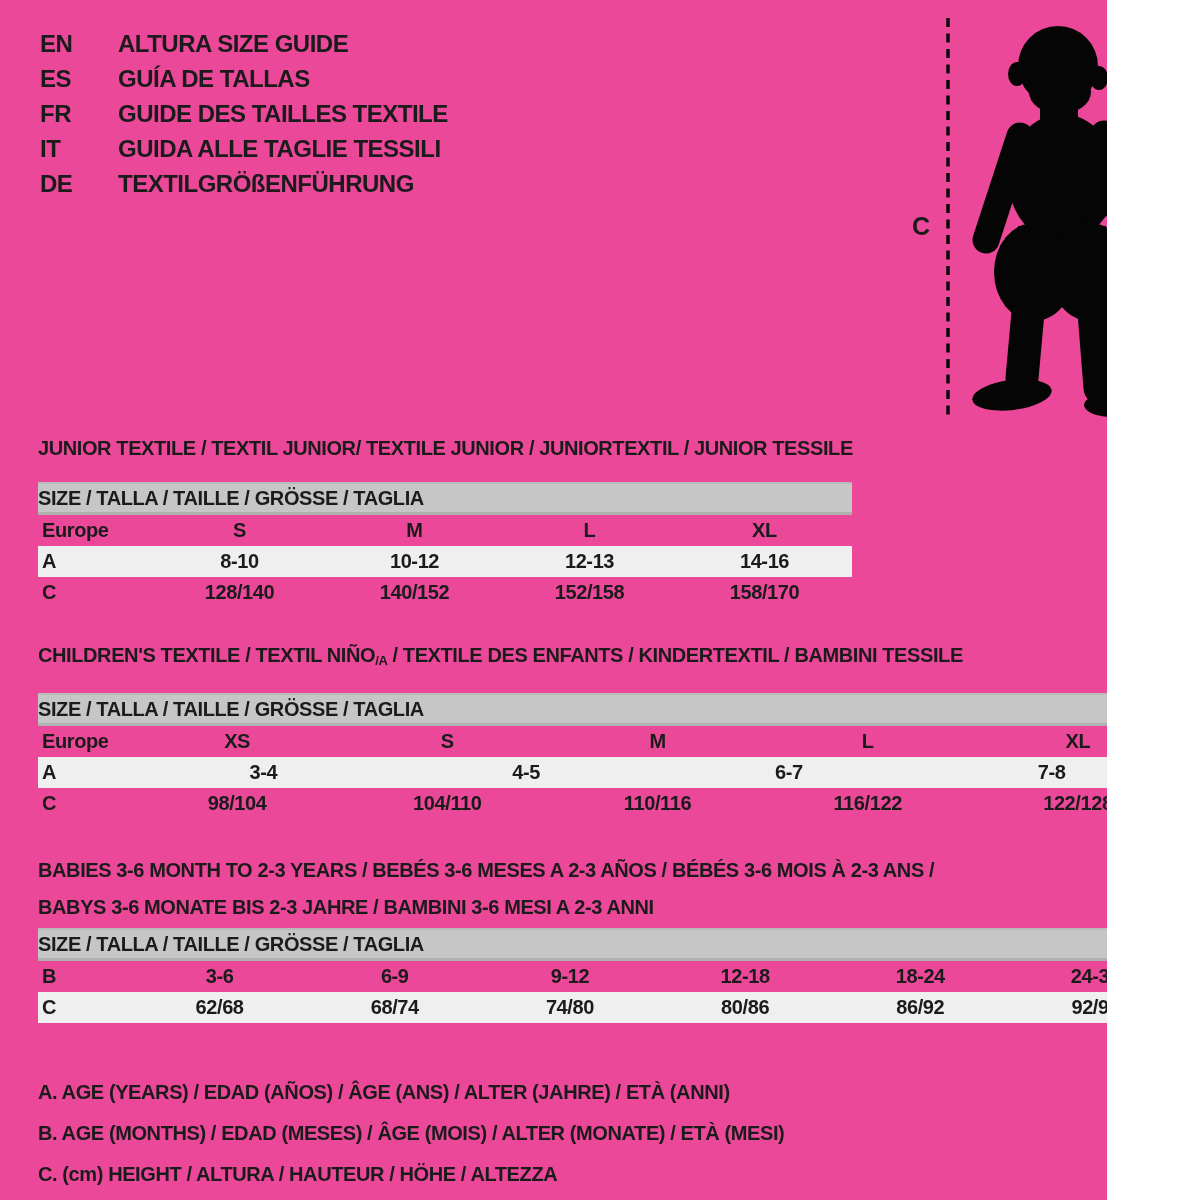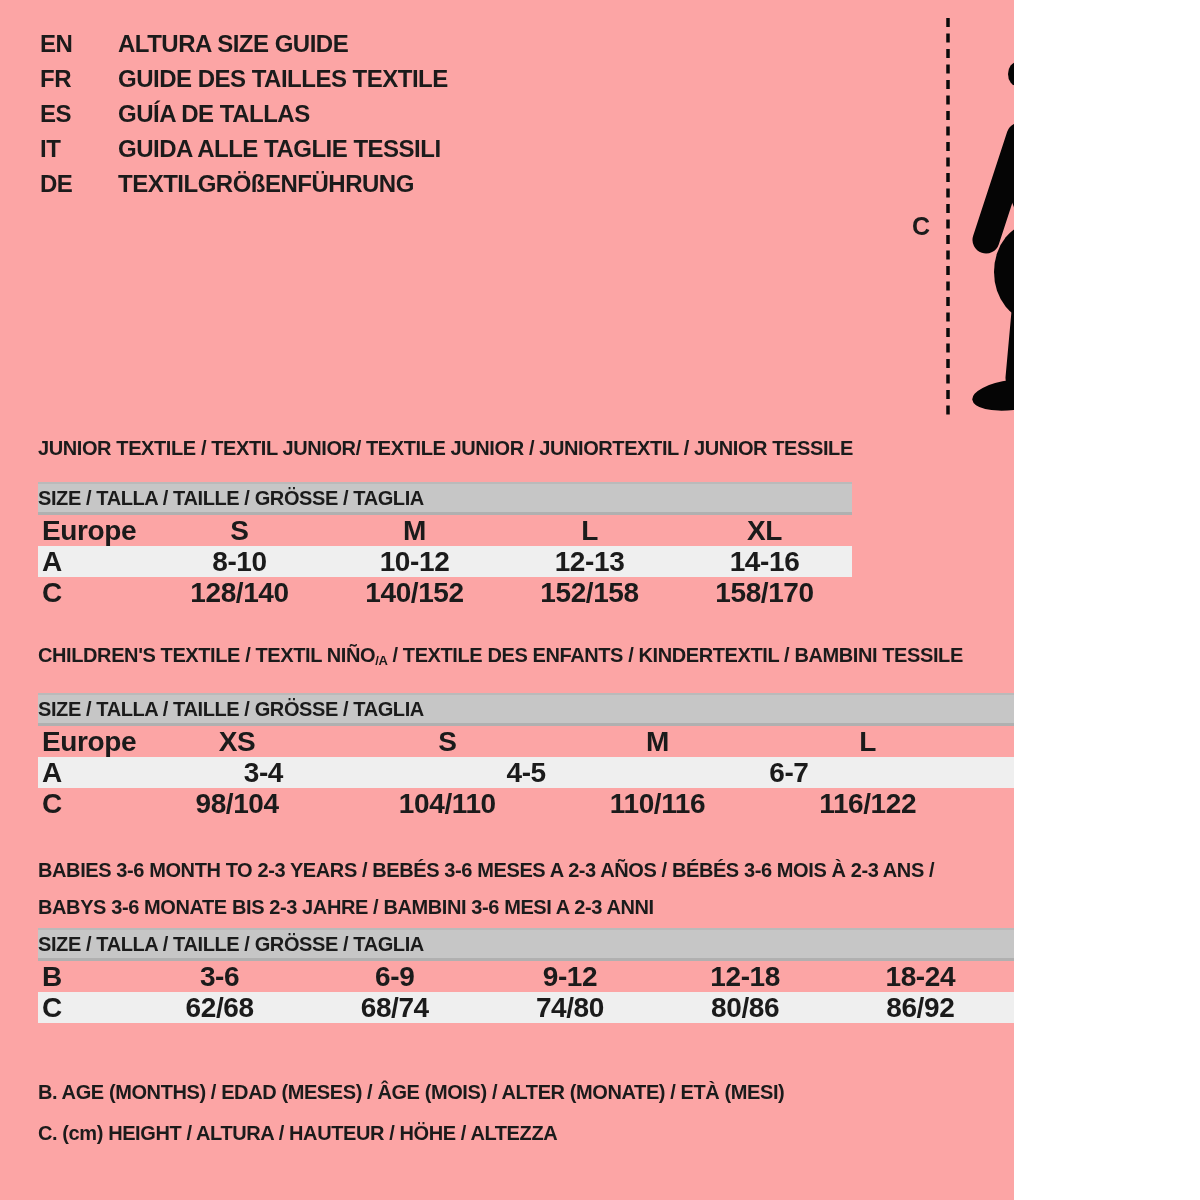--- a/index.html
+++ b/index.html
@@ -4,21 +4,21 @@
 <style>
   :root{
     --ink:#1b1b1b;
     --bar:#c6c6c6;
     --bar-edge-top:#bababa;
     --bar-edge-bottom:#b0b0b0;
     --stripe:#efefef;
   }
   html,body{margin:0;padding:0;background:#ffffff;}
   body{font-family:"Liberation Sans", sans-serif;font-weight:bold;color:var(--ink);}
-  .canvas{position:relative;width:1014px;height:1200px;background:#fca5a5;overflow:hidden;}
+  .canvas{position:relative;width:1107px;height:1200px;background:#ec4899;overflow:hidden;}
 
   
   .langs{position:absolute;left:40px;top:26px;}
   .lang-row{display:flex;line-height:35px;font-size:24px;letter-spacing:-0.5px;white-space:nowrap;}
   .lang-code{display:inline-block;width:78px;}
 
   
   .dash-svg{position:absolute;left:944px;top:18px;}
   .c-label{position:absolute;left:912px;top:212px;font-size:25px;letter-spacing:-0.5px;}
   .kid-svg{position:absolute;left:966px;top:16px;}
@@ -31,47 +31,47 @@
   .sec-title{font-size:20px;line-height:24px;letter-spacing:-0.4px;white-space:nowrap;}
   .section-junior .sec-title{margin-bottom:22px;}
   .section-children .sec-title{margin-bottom:23px;}
   .section-babies .title-line{line-height:37px;}
   .section-babies .sec-title{margin-bottom:2px;}
   .seg-small{font-size:13px;position:relative;top:3px;}
 
   .size-bar{height:28px;line-height:28px;background:var(--bar);
     border-top:2px solid var(--bar-edge-top);border-bottom:3px solid var(--bar-edge-bottom);
     font-size:20px;letter-spacing:-0.4px;}
-  .t-row{display:flex;height:31px;line-height:31px;font-size:28px;letter-spacing:-0.4px;}
+  .t-row{display:flex;height:31px;line-height:31px;font-size:20px;letter-spacing:-0.4px;}
   .t-rows .t-row:nth-child(2){background:var(--stripe);}
   .row-label{width:90px;padding-left:4px;flex:0 0 auto;}
   .section-junior .row-label{width:110px;}
   .t-cell{flex:1 1 0;text-align:center;}
 
   
   .legend{position:absolute;left:38px;top:1072px;}
   .legend-line{font-size:20px;line-height:41px;letter-spacing:-0.4px;white-space:nowrap;}
 </style>
 </head>
 <body>
 
 <div class="canvas">
 
   <div class="langs" id="langs">
       <div class="lang-row">
         <span class="lang-code">EN</span>
         <span class="lang-label">ALTURA SIZE GUIDE</span>
       </div>
       <div class="lang-row">
+        <span class="lang-code">ES</span>
+        <span class="lang-label">GUÍA DE TALLAS</span>
+      </div>
+      <div class="lang-row">
         <span class="lang-code">FR</span>
         <span class="lang-label">GUIDE DES TAILLES TEXTILE</span>
-      </div>
-      <div class="lang-row">
-        <span class="lang-code">ES</span>
-        <span class="lang-label">GUÍA DE TALLAS</span>
       </div>
       <div class="lang-row">
         <span class="lang-code">IT</span>
         <span class="lang-label">GUIDA ALLE TAGLIE TESSILI</span>
       </div>
       <div class="lang-row">
         <span class="lang-code">DE</span>
         <span class="lang-label">TEXTILGRÖßENFÜHRUNG</span>
       </div>
     </div>
@@ -195,17 +195,18 @@
             <span class="t-cell">74/80</span>
             <span class="t-cell">80/86</span>
             <span class="t-cell">86/92</span>
             <span class="t-cell">92/98</span>
           </div>
         </div>
       </div>
     </div>
 
   <div class="legend" id="legend">
+      <div class="legend-line">A. AGE (YEARS) / EDAD (AÑOS) / ÂGE (ANS) / ALTER (JAHRE) / ETÀ (ANNI)</div>
       <div class="legend-line">B. AGE (MONTHS) / EDAD (MESES) / ÂGE (MOIS) / ALTER (MONATE) / ETÀ (MESI)</div>
       <div class="legend-line">C. (cm) HEIGHT / ALTURA / HAUTEUR / HÖHE / ALTEZZA</div>
     </div>
 
 </div>
 
 </body></html>

